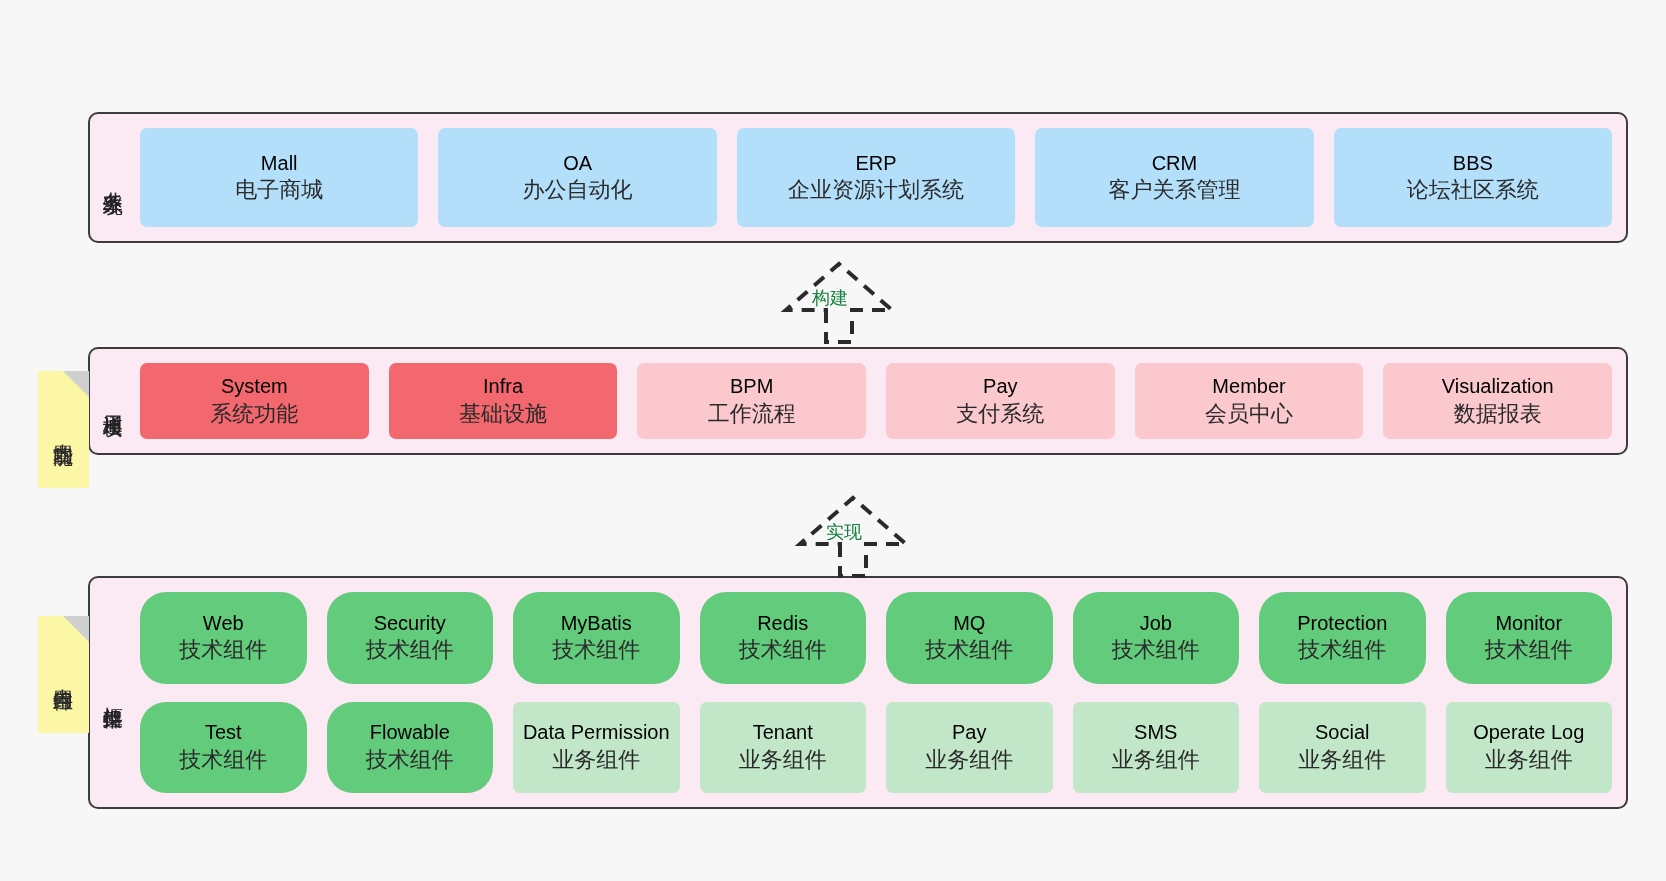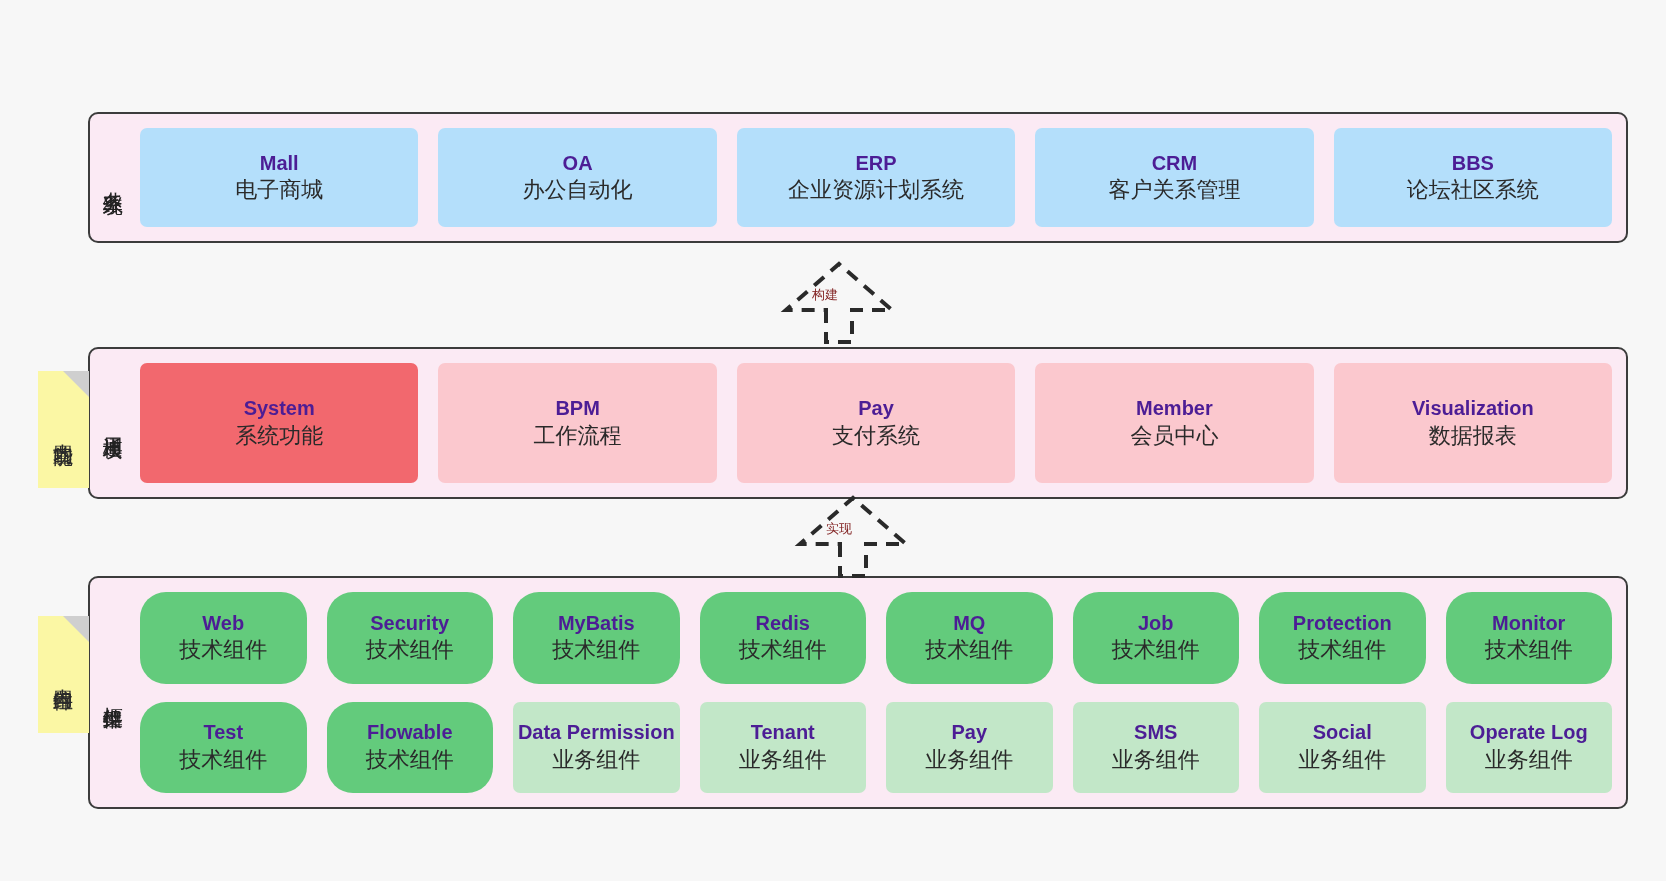--- a/index.html
+++ b/index.html
@@ -77,23 +77,22 @@
     align-items: center;
     justify-content: center;
     text-align: center;
     line-height: 1.28;
     box-sizing: border-box;
     padding: 4px 3px;
     min-width: 0;
   }
   .box .title {
     font-size: 20px;
-    color: #4c1d95;
-    white-space: nowrap;
-    font-weight: bold;
+    color: #000000;
+    white-space: nowrap;
   }
   .box .sub {
     font-size: 22px;
     color: #2a2a2a;
     white-space: nowrap;
   }
   .box.wrap .title { white-space: normal; }
 
   
   .c-blue       { background: #b4dffb; }
@@ -133,22 +132,22 @@
     white-space: nowrap;
   }
 
   
   .uml-arrow {
     position: absolute;
     z-index: 3;
   }
   .uml-arrow .lbl {
     position: absolute;
-    font-size: 13px;
-    color: #7f1d1d;
+    font-size: 18px;
+    color: #15803d;
     background: transparent;
     white-space: nowrap;
   }
 </style>
 </head>
 <body>
 
 <div id="canvas">
 
   <div class="layer" id="layer-0" style="left:88px; top:112px; width:1540px; height:131px;">
@@ -184,28 +183,32 @@
       <path d="M 70 52 L 70 84 L 96 84 L 96 52 L 136 52 L 83 6 L 30 52 Z" fill="none" stroke="#2a2a2a" stroke-width="4" stroke-dasharray="13,9" stroke-linejoin="miter"></path>
     </svg>
     <span class="lbl" style="left:56px; top:28px;">构建</span>
   </div>
 
   <div class="sticky" style="left:38px; top:371px; width:51px; height:117px;">
     <span class="fold"></span>
     <span class="sticky-text">内置功能</span>
   </div>
 
-  <div class="layer" id="layer-1" style="left:88px; top:347px; width:1540px; height:152px;">
+  <div class="layer" id="layer-1" style="left:88px; top:347px; width:1540px; height:108px;">
     <div class="layer-caption">通用模块</div>
     <div class="rows">
       <div class="row">
         <div class="box c-red">
           <span class="title">System</span>
           <span class="sub">系统功能</span>
         </div>
+        <div class="box c-red">
+          <span class="title">Infra</span>
+          <span class="sub">基础设施</span>
+        </div>
         <div class="box c-pink">
           <span class="title">BPM</span>
           <span class="sub">工作流程</span>
         </div>
         <div class="box c-pink">
           <span class="title">Pay</span>
           <span class="sub">支付系统</span>
         </div>
         <div class="box c-pink">
           <span class="title">Member</span>

